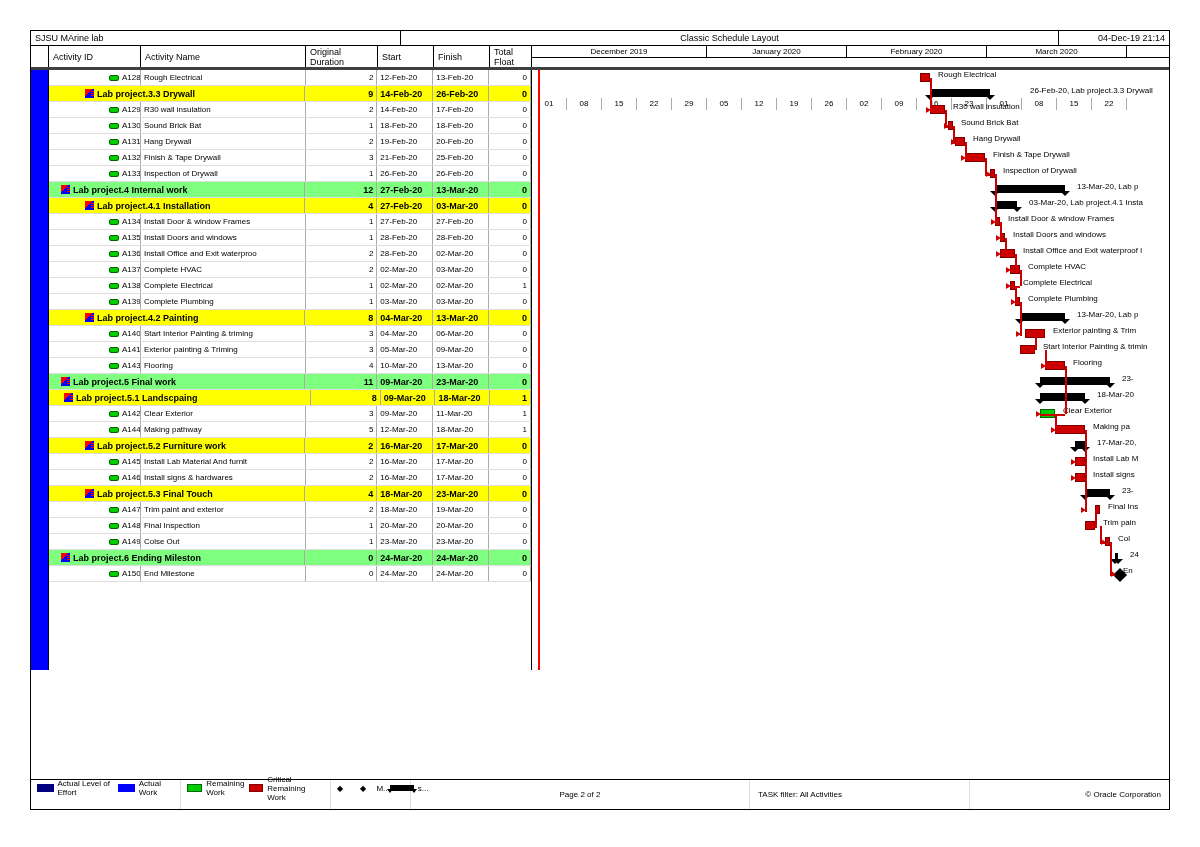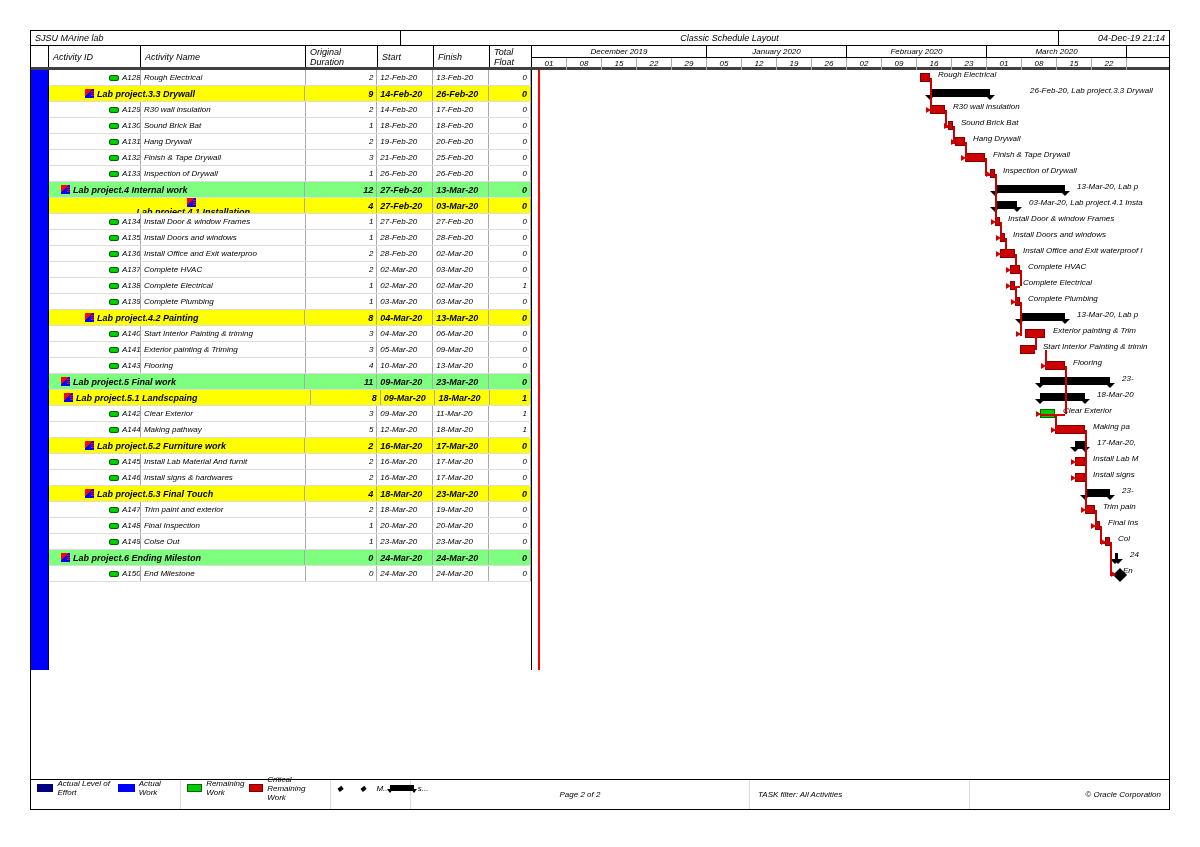--- a/index.html
+++ b/index.html
@@ -1,36 +1,36 @@
 <!DOCTYPE html>
 <html><head>
 <meta charset="utf-8">
 <style>
   * { box-sizing: border-box; margin: 0; padding: 0; }
   body { font-family: Arial, sans-serif; font-size: 9px; background: white; }
-  .page { width: 1200px; height: 847px; position: relative; padding: 30px 30px 30px 30px; font-style: italic; }
+  .page { width: 1200px; height: 847px; position: relative; padding: 30px 30px 30px 30px; }
   .container { border: 1px solid #000; height: 780px; position: relative; }
 
   .top-row { display: flex; border-bottom: 1px solid #000; }
   .tl-box, .tc-box, .tr-box { border-right: 1px solid #000; padding: 2px 4px; font-size: 9px; }
   .tl-box { width: 370px; }
   .tc-box { flex: 1; text-align: center; }
   .tr-box { width: 110px; text-align: right; border-right: none; }
 
   .header-row { display: flex; border-bottom: 3px solid #404040; height: 24px; font-size: 9px; }
   .colh { border-right: 1px solid #000; padding: 2px 4px; display: flex; align-items: center; }
   .c-blue { width: 18px; }
   .c-id { width: 92px; }
   .c-name { width: 165px; }
   .c-dur { width: 72px; }
   .c-start { width: 56px; }
   .c-finish { width: 56px; }
   .c-float { width: 42px; }
 
-  .timeline-header { flex: 1; display: flex; flex-direction: column; }
+  .timeline-header { flex: 1; display: flex; flex-direction: column; gap: 40px; }
   .month-row { display: flex; height: 12px; border-bottom: 1px solid #000; }
   .month-cell { border-right: 1px solid #000; text-align: center; font-size: 8px; line-height: 12px; }
   .day-row { display: flex; height: 12px; }
   .day-cell { border-right: 1px solid #aaa; text-align: center; font-size: 8px; line-height: 12px; }
 
   .body { position: relative; display: flex; overflow: hidden; height: 600px; }
   .left-bar { width: 18px; background: #0000ff; border-right: 1px solid #000; position: relative; }
   .table-area { width: 483px; border-right: 1px solid #000; overflow: hidden; }
   .gantt-area { flex: 1; position: relative; overflow: hidden; }
 
@@ -287,21 +287,21 @@
               <span>27-Feb-20</span>
             </div>
             <div class="ac finish">
               <span>13-Mar-20</span>
             </div>
             <div class="ac float">
               <span>0</span>
             </div>
           </div>
           <div class="act-row wbs-2">
-            <div class="ac id" style="padding-left: 36px; width: 257px; flex-direction: column;">
+            <div class="ac id" style="padding-left: 36px; width: 257px;">
               <span class="wbs-icon"></span>
               <span>Lab project.4.1  Installation</span>
             </div>
             <div class="ac dur">
               <span>4</span>
             </div>
             <div class="ac start">
               <span>27-Feb-20</span>
             </div>
             <div class="ac finish">
@@ -881,26 +881,26 @@
           </div>
           <div class="g-row">
             <div class="bar task" style="left: 543px; width: 10px;"></div>
             <div class="bar-label" style="left: 561px;">Install signs</div>
           </div>
           <div class="g-row">
             <div class="sum" style="left: 553px; width: 25px;"></div>
             <div class="bar-label" style="left: 590px;">23-</div>
           </div>
           <div class="g-row">
+            <div class="bar task" style="left: 563px; width: 5px;"></div>
+            <div class="bar-label" style="left: 576px;">Final Ins</div>
+          </div>
+          <div class="g-row">
             <div class="bar task" style="left: 553px; width: 10px;"></div>
             <div class="bar-label" style="left: 571px;">Trim pain</div>
-          </div>
-          <div class="g-row">
-            <div class="bar task" style="left: 563px; width: 5px;"></div>
-            <div class="bar-label" style="left: 576px;">Final Ins</div>
           </div>
           <div class="g-row">
             <div class="bar task" style="left: 573px; width: 5px;"></div>
             <div class="bar-label" style="left: 586px;">Col</div>
           </div>
           <div class="g-row">
             <div class="sum" style="left: 583px; width: 3px;"></div>
             <div class="bar-label" style="left: 598px;">24</div>
           </div>
           <div class="g-row">

